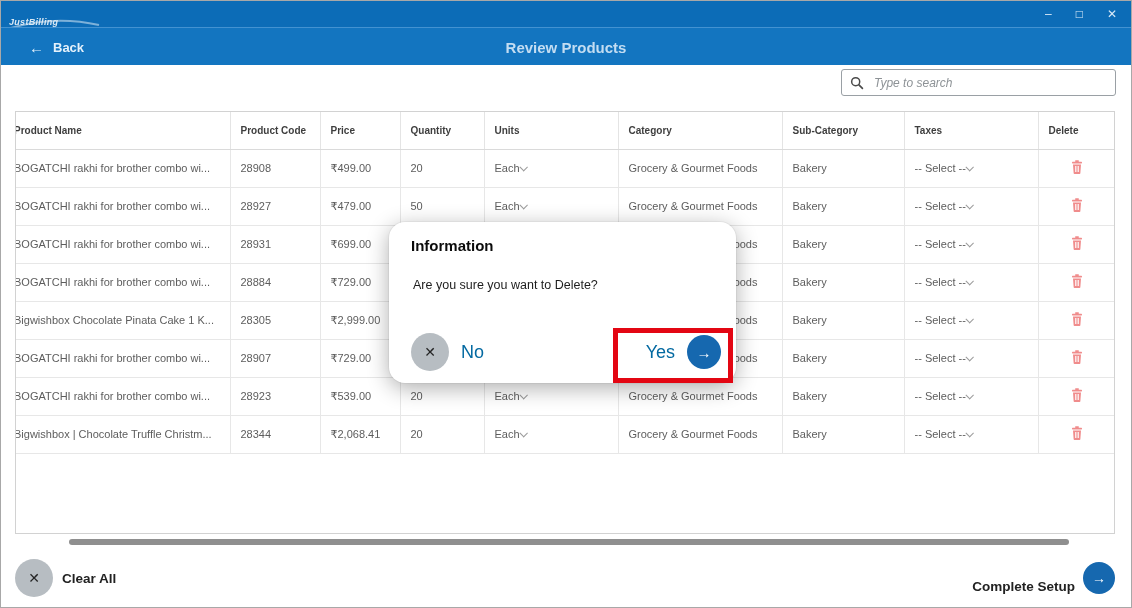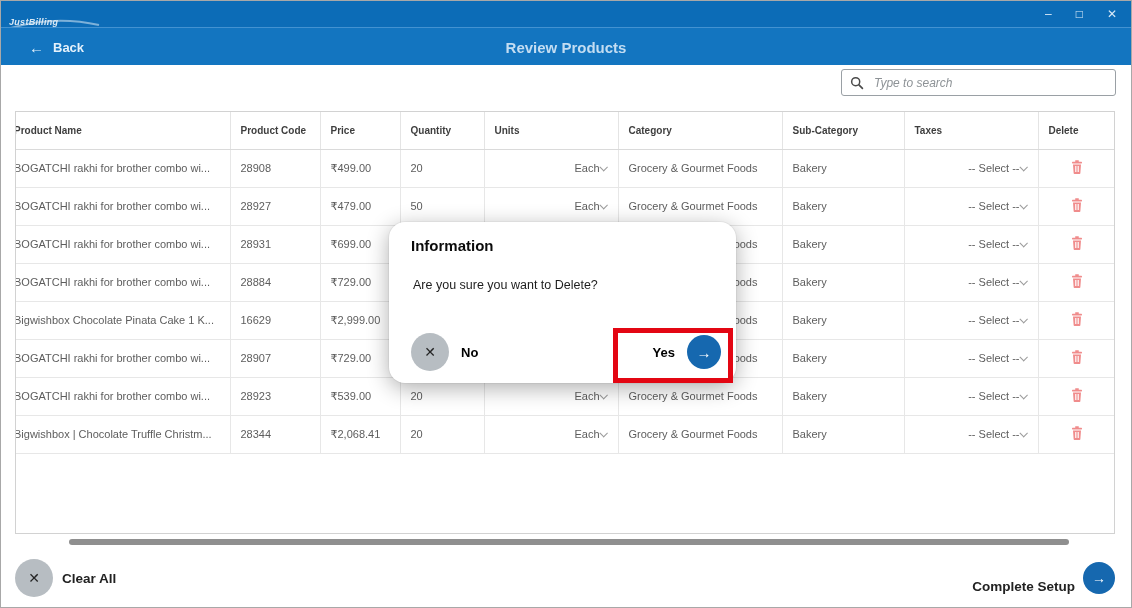--- a/index.html
+++ b/index.html
@@ -65,21 +65,21 @@
     height:37px; text-align:left; padding:0 10px; font-size:10px; font-weight:bold; color:#3e3e3e;
     border-right:1px solid #e4e4e4; border-bottom:1px solid #dadada; white-space:nowrap; overflow:hidden;
   }
   td {
     height:38px; padding:0 10px; font-size:11px; color:#5d5d5d;
     border-right:1px solid #e7e7e7; border-bottom:1px solid #e7e7e7;
     white-space:nowrap; overflow:hidden;
   }
   th:last-child, td:last-child { border-right:none; }
   th.name-col, td.name-cell { padding-left:2px; text-indent:-4px; }
-  .ddwrap { display:flex; align-items:center; justify-content:flex-end; }
+  .ddwrap { display:flex; align-items:center; justify-content:flex-start; }
   .chevron {
     width:6px; height:6px; border-right:1.4px solid #9b9b9b; border-bottom:1.4px solid #9b9b9b;
     transform:rotate(45deg) translateY(-1px); display:inline-block; margin-right:2px;
   }
   td.del-cell { text-align:center; }
   .trash { display:inline-block; cursor:pointer; }
 
   
   .hscrollbar {
     position:absolute; left:68px; top:538px; width:1000px; height:6px;
@@ -109,21 +109,21 @@
     background:#fff; border-radius:16px; z-index:40;
     box-shadow:0 5px 22px rgba(0,0,0,.32), 0 0 0 1px rgba(0,0,0,.04);
   }
   .modal-title { position:absolute; left:22px; top:15px; font-size:15px; font-weight:bold; color:#0b0b0b; }
   .modal-message { position:absolute; left:24px; top:56px; font-size:12.5px; color:#1d1d1d; }
   .modal-actions {
     position:absolute; left:22px; right:15px; bottom:12px; height:38px;
     display:flex; align-items:center; justify-content:space-between;
   }
   .dlg-btn { display:flex; align-items:center; gap:12px; cursor:pointer; }
-  .dlg-btn .lbl { font-weight:bold; font-size:13px; color:#000000; }
+  .dlg-btn .lbl { font-weight:normal; font-size:18px; color:#0369a1; }
 
   
   .annotation-rect {
     position:absolute; left:612px; top:327px; width:120px; height:55px;
     border:5px solid #e30613; z-index:50; pointer-events:none;
   }
 </style>
 </head>
 <body>
 
@@ -299,21 +299,21 @@
                   </g>
                   <g stroke="#ffffff" stroke-width="1.6">
                     <line x1="9" y1="12" x2="9" y2="24"></line>
                     <line x1="12" y1="12" x2="12" y2="24"></line>
                     <line x1="15" y1="12" x2="15" y2="24"></line>
                   </g>
                 </svg></span></td>
           </tr>
           <tr>
             <td class="name-cell">Bigwishbox Chocolate Pinata Cake 1 K...</td>
-            <td>16629</td>
+            <td>28305</td>
             <td>₹2,999.00</td>
             <td></td>
             <td></td>
             <td>Grocery &amp; Gourmet Foods</td>
             <td>Bakery</td>
             <td>
               <div class="ddwrap">
                 <span>-- Select --</span>
                 <span class="chevron"></span>
               </div>

